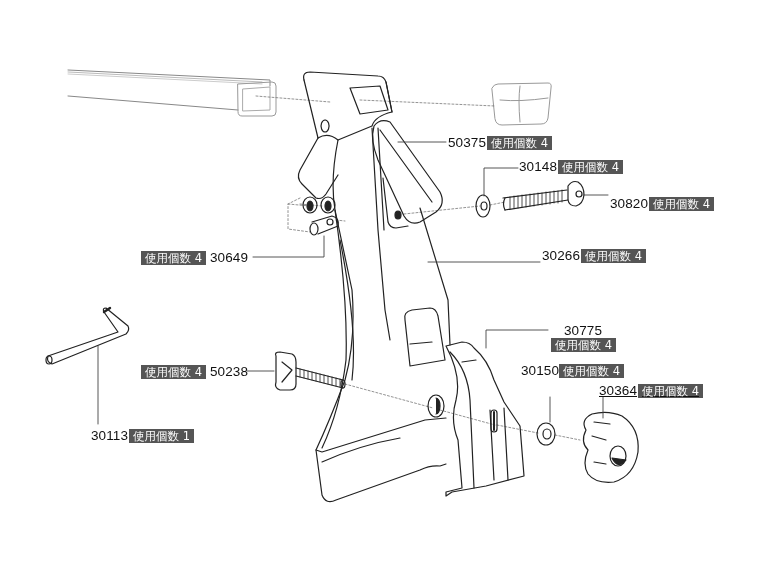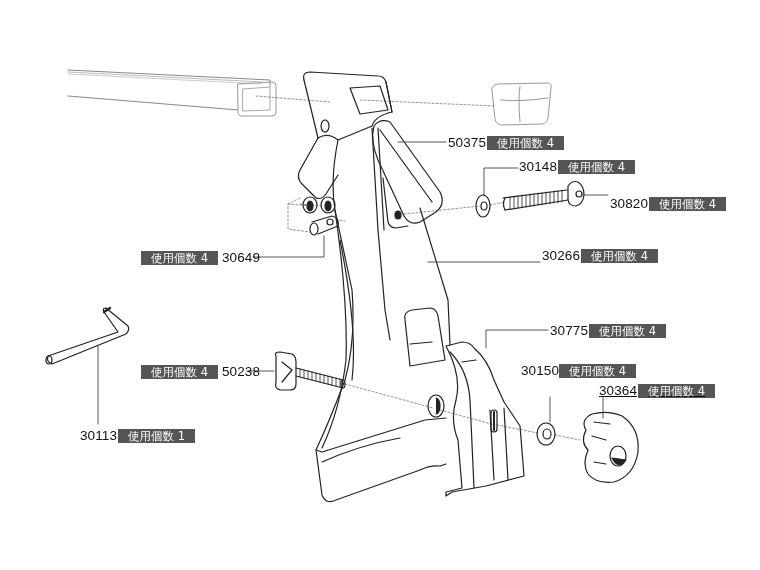--- a/index.html
+++ b/index.html
@@ -3,21 +3,21 @@
 <meta charset="utf-8">
 <style>
   html, body { margin: 0; padding: 0; background: #ffffff; }
   body { width: 760px; height: 570px; position: relative; overflow: hidden;
          font-family: "Liberation Sans", "DejaVu Sans", sans-serif; }
   #stage { position: absolute; left: 0; top: 0; width: 760px; height: 476px; }
   svg.art { position: absolute; left: 0; top: 0; }
   .lbl { position: absolute; display: flex; align-items: center; white-space: nowrap;
          font-size: 13px; color: #111; line-height: 15px; }
   .num { font-size: 13.5px; color: #111; letter-spacing: 0.1px; }
-  .badge { background: #555555; color: #ffffff; font-size: 11.5px; padding: 0 10px;
+  .badge { background: #555555; color: #ffffff; font-size: 11.5px; padding: 0 4px;
            line-height: 14px; height: 14px; margin-left: 1px; font-family: "DejaVu Sans", sans-serif; }
   .badge.left { margin-left: 0; margin-right: 4px; }
   .stack { flex-direction: row; align-items: center; }
   .stack .badge { margin: 1px 0 0 0; }
 </style>
 </head>
 <body>
 
 <div id="stage">
 
@@ -179,38 +179,38 @@
 <div class="lbl" style="left:141px; top:250px;">
   <span class="badge left">使用個数 4</span>
   <span class="num">30649</span>
 </div>
 
 <div class="lbl" style="left:542px; top:248px;">
   <span class="num">30266</span>
   <span class="badge">使用個数 4</span>
 </div>
 
-<div class="lbl" style="left:550px; top:323px;">
+<div class="lbl" style="left:550px; top:323px;flex-direction:column;">
   <span class="num">30775</span>
   <span class="badge">使用個数 4</span>
 </div>
 
 <div class="lbl" style="left:141px; top:364px;">
   <span class="badge left">使用個数 4</span>
   <span class="num">50238</span>
 </div>
 
 <div class="lbl stack" style="left:521px; top:363px;">
   <span class="num">30150</span>
   <span class="badge">使用個数 4</span>
 </div>
 
 <div class="lbl" style="left:599px; top:383px;text-decoration:underline;">
   <span class="num">30364</span>
   <span class="badge">使用個数 4</span>
 </div>
 
-<div class="lbl" style="left:80px; top:428px;justify-content:center;">
+<div class="lbl" style="left:91px; top:428px;justify-content:center;">
   <span class="num">30113</span>
   <span class="badge">使用個数 1</span>
 </div>
 
 </div>
 
 </body></html>

